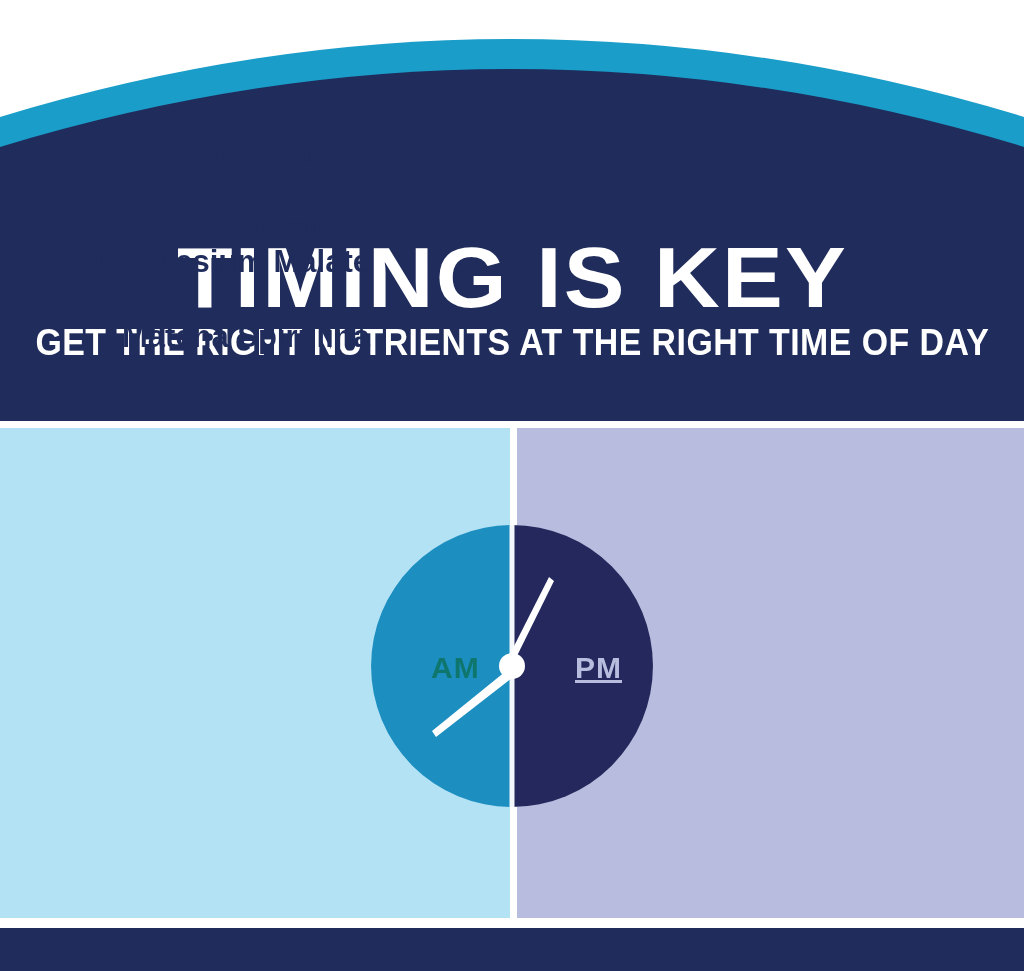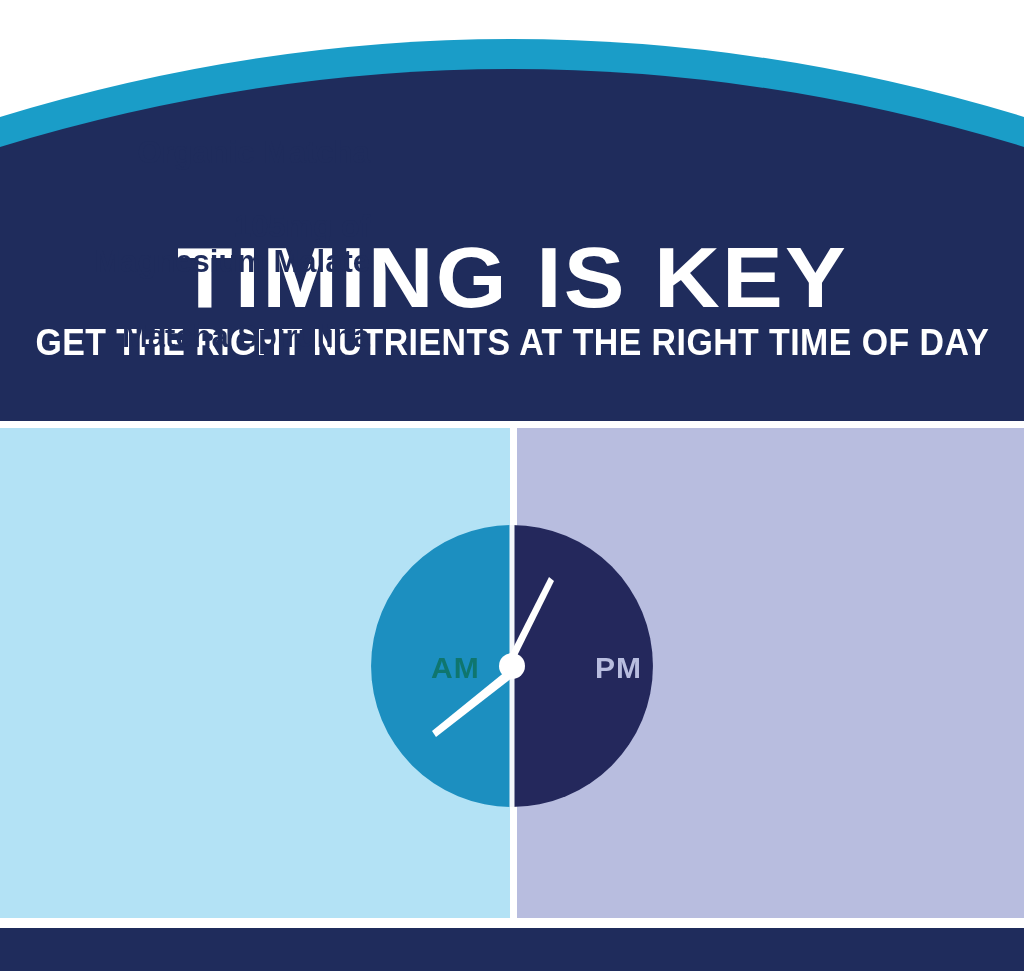--- a/index.html
+++ b/index.html
@@ -149,22 +149,23 @@
     font-size: 30px;
     letter-spacing: 1px;
     top: 126px;
   }
   .clock-label-am {
     left: 16px;
     color: #0f766e;
     margin-left: 44px;
   }
   .clock-label-pm {
-    left: 224px;
+    left: 204px;
     color: #b8bddf;
+    text-decoration: underline;
   }
 
   
   .footer-bar {
     position: absolute;
     left: 0;
     top: 928px;
     width: 1024px;
     height: 43px;
     background: #1f2c5c;

